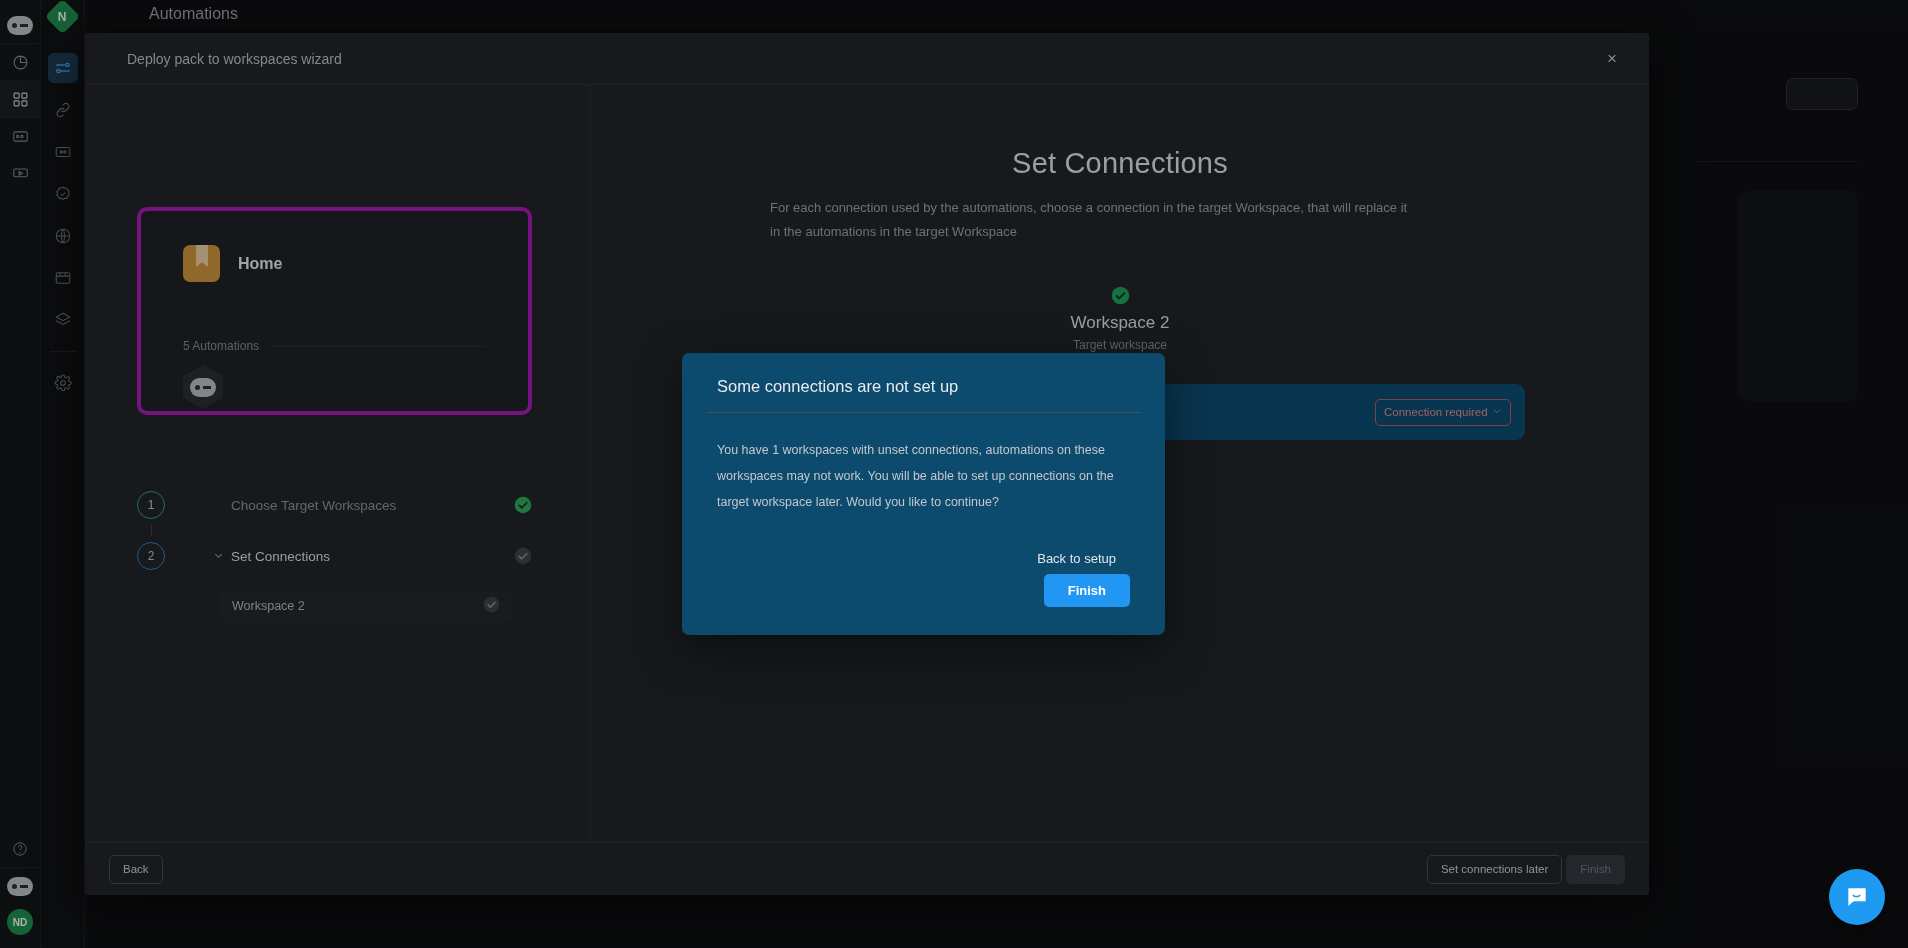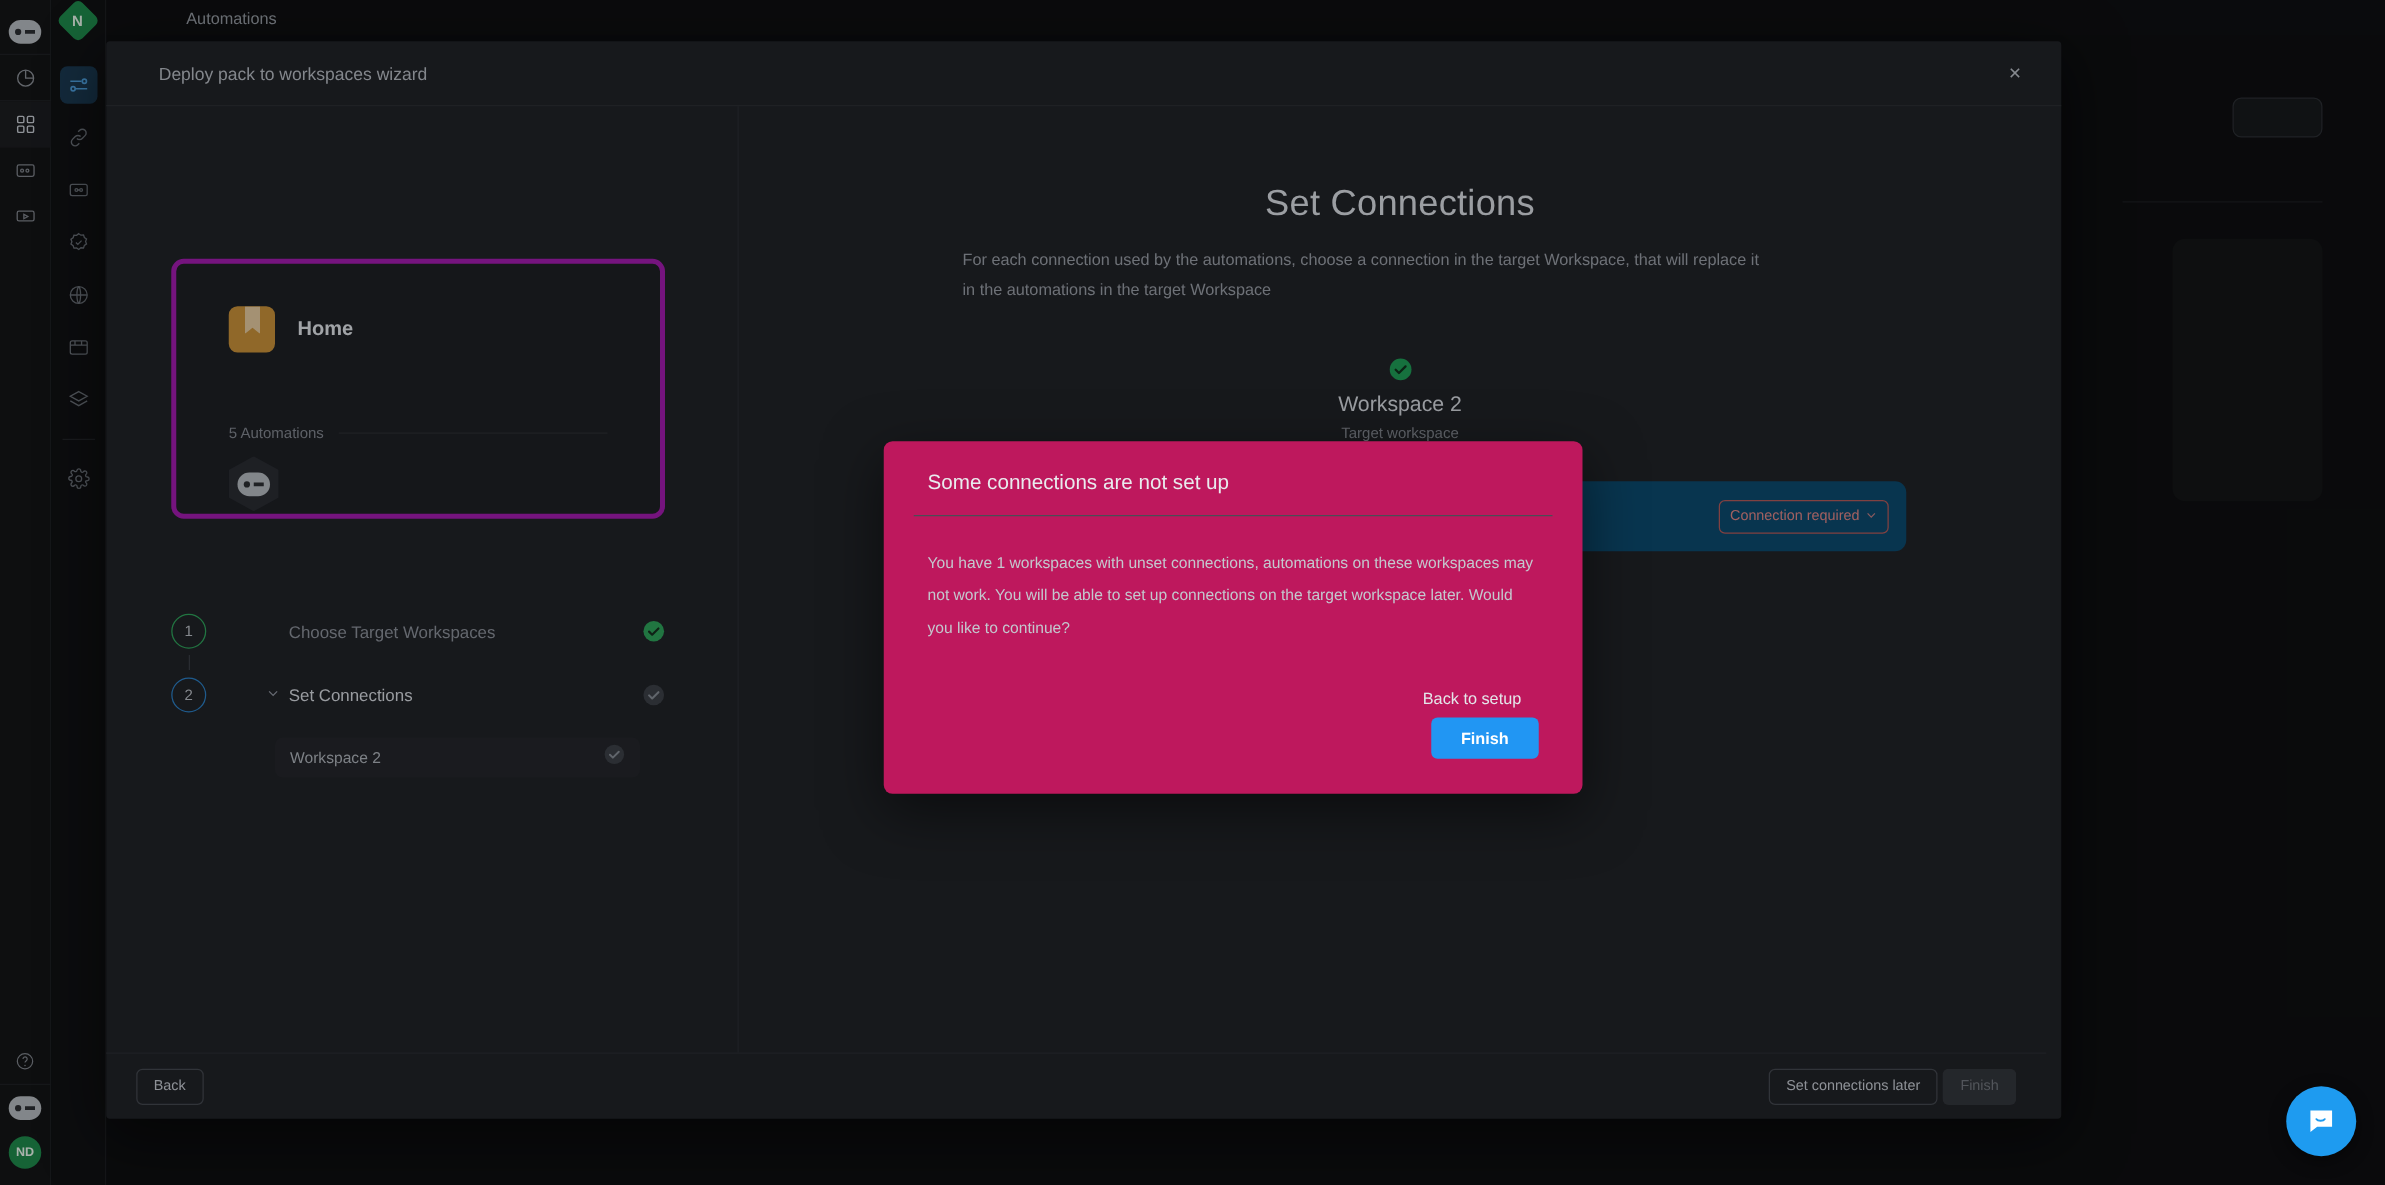--- a/index.html
+++ b/index.html
@@ -47,21 +47,21 @@
   .rail-inner .ico.first { margin-top: 24px; }
   .rail-inner .ico.active { background: #1b3a52; color: #4fa3e3; }
   .rail-inner .idivider { width: 26px; height: 1px; background: #24262a; margin-top: 16px; }
 
   
   .bg-topbar {
     position: absolute; left: 85px; top: 0; right: 0; height: 28px;
     background: #0f1012; display: flex; align-items: center;
   }
   .bg-topbar .t {
-    margin-left: 64px; color: #9ba1a9; font-size: 13px;
+    margin-left: 64px; color: #9ba1a9; font-size: 16px;
   }
   .bg-body { position: absolute; left: 85px; top: 28px; right: 0; bottom: 0; background: #0e0f11; }
   .bg-pill {
     position: absolute; right: 50px; top: 50px; width: 72px; height: 32px;
     border: 1px solid #2c2f34; border-radius: 7px; background: #17191c;
     color: #6b7078; font-size: 12px; display: flex; align-items: center; padding-left: 10px;
     overflow: hidden;
   }
   .bg-line { position: absolute; right: 50px; top: 133px; width: 160px; height: 1px; background: #1d1f22; }
   .bg-card {
@@ -162,38 +162,38 @@
   .conn-spacer { flex: 1; }
   .conn-select {
     width: 136px; height: 27px; border: 1px solid #b35a5a; border-radius: 5px;
     display: flex; align-items: center; padding: 0 8px; color: #e08686; font-size: 11.5px;
   }
   .conn-select .cv { flex: 1; }
   .conn-select .cc { font-size: 9px; opacity: .85; }
 
   
   .wiz-foot {
-    position: absolute; left: 0; right: 12px; bottom: 0; height: 53px;
+    position: absolute; left: 0; right: 0; bottom: 0; height: 53px;
     border-top: 1px solid #2b2e33; display: flex; align-items: center; padding: 0 24px;
   }
   .btn {
     border: 1px solid #44484f; border-radius: 5px; background: transparent;
     color: #c5cad1; font-size: 11.5px; height: 29px; padding: 0 13px;
     display: inline-flex; align-items: center; justify-content: center;
     font-family: "Liberation Sans", sans-serif; cursor: pointer;
   }
   .btn.disabled { border-color: transparent; background: #33363c; color: #72777e; cursor: default; }
   .foot-spacer { flex: 1; }
   .foot-right { display: flex; gap: 4px; }
 
   
   .scrim { position: absolute; inset: 0; background: rgba(0,0,0,.28); }
   .alert {
-    position: absolute; left: 707px; top: 353px; width: 559px;
-    background: #be185d; border-radius: 7px;
+    position: absolute; left: 682px; top: 353px; width: 483px;
+    background: #0c4a6e; border-radius: 7px;
     box-shadow: 0 14px 46px rgba(0,0,0,.5);
   }
   .alert-title { padding: 24px 35px 16px; color: #e9ebee; font-size: 16.5px; }
   .alert-rule { height: 1px; background: #4a4e55; margin: 0 24px; }
   .alert-body {
     padding: 24px 35px 0; color: #c4c8ce; font-size: 12.5px; line-height: 26px;
   }
   .alert-actions {
     display: flex; align-items: flex-end; justify-content: flex-end;
     gap: 0; padding: 28px 35px 28px; flex-direction: column;

